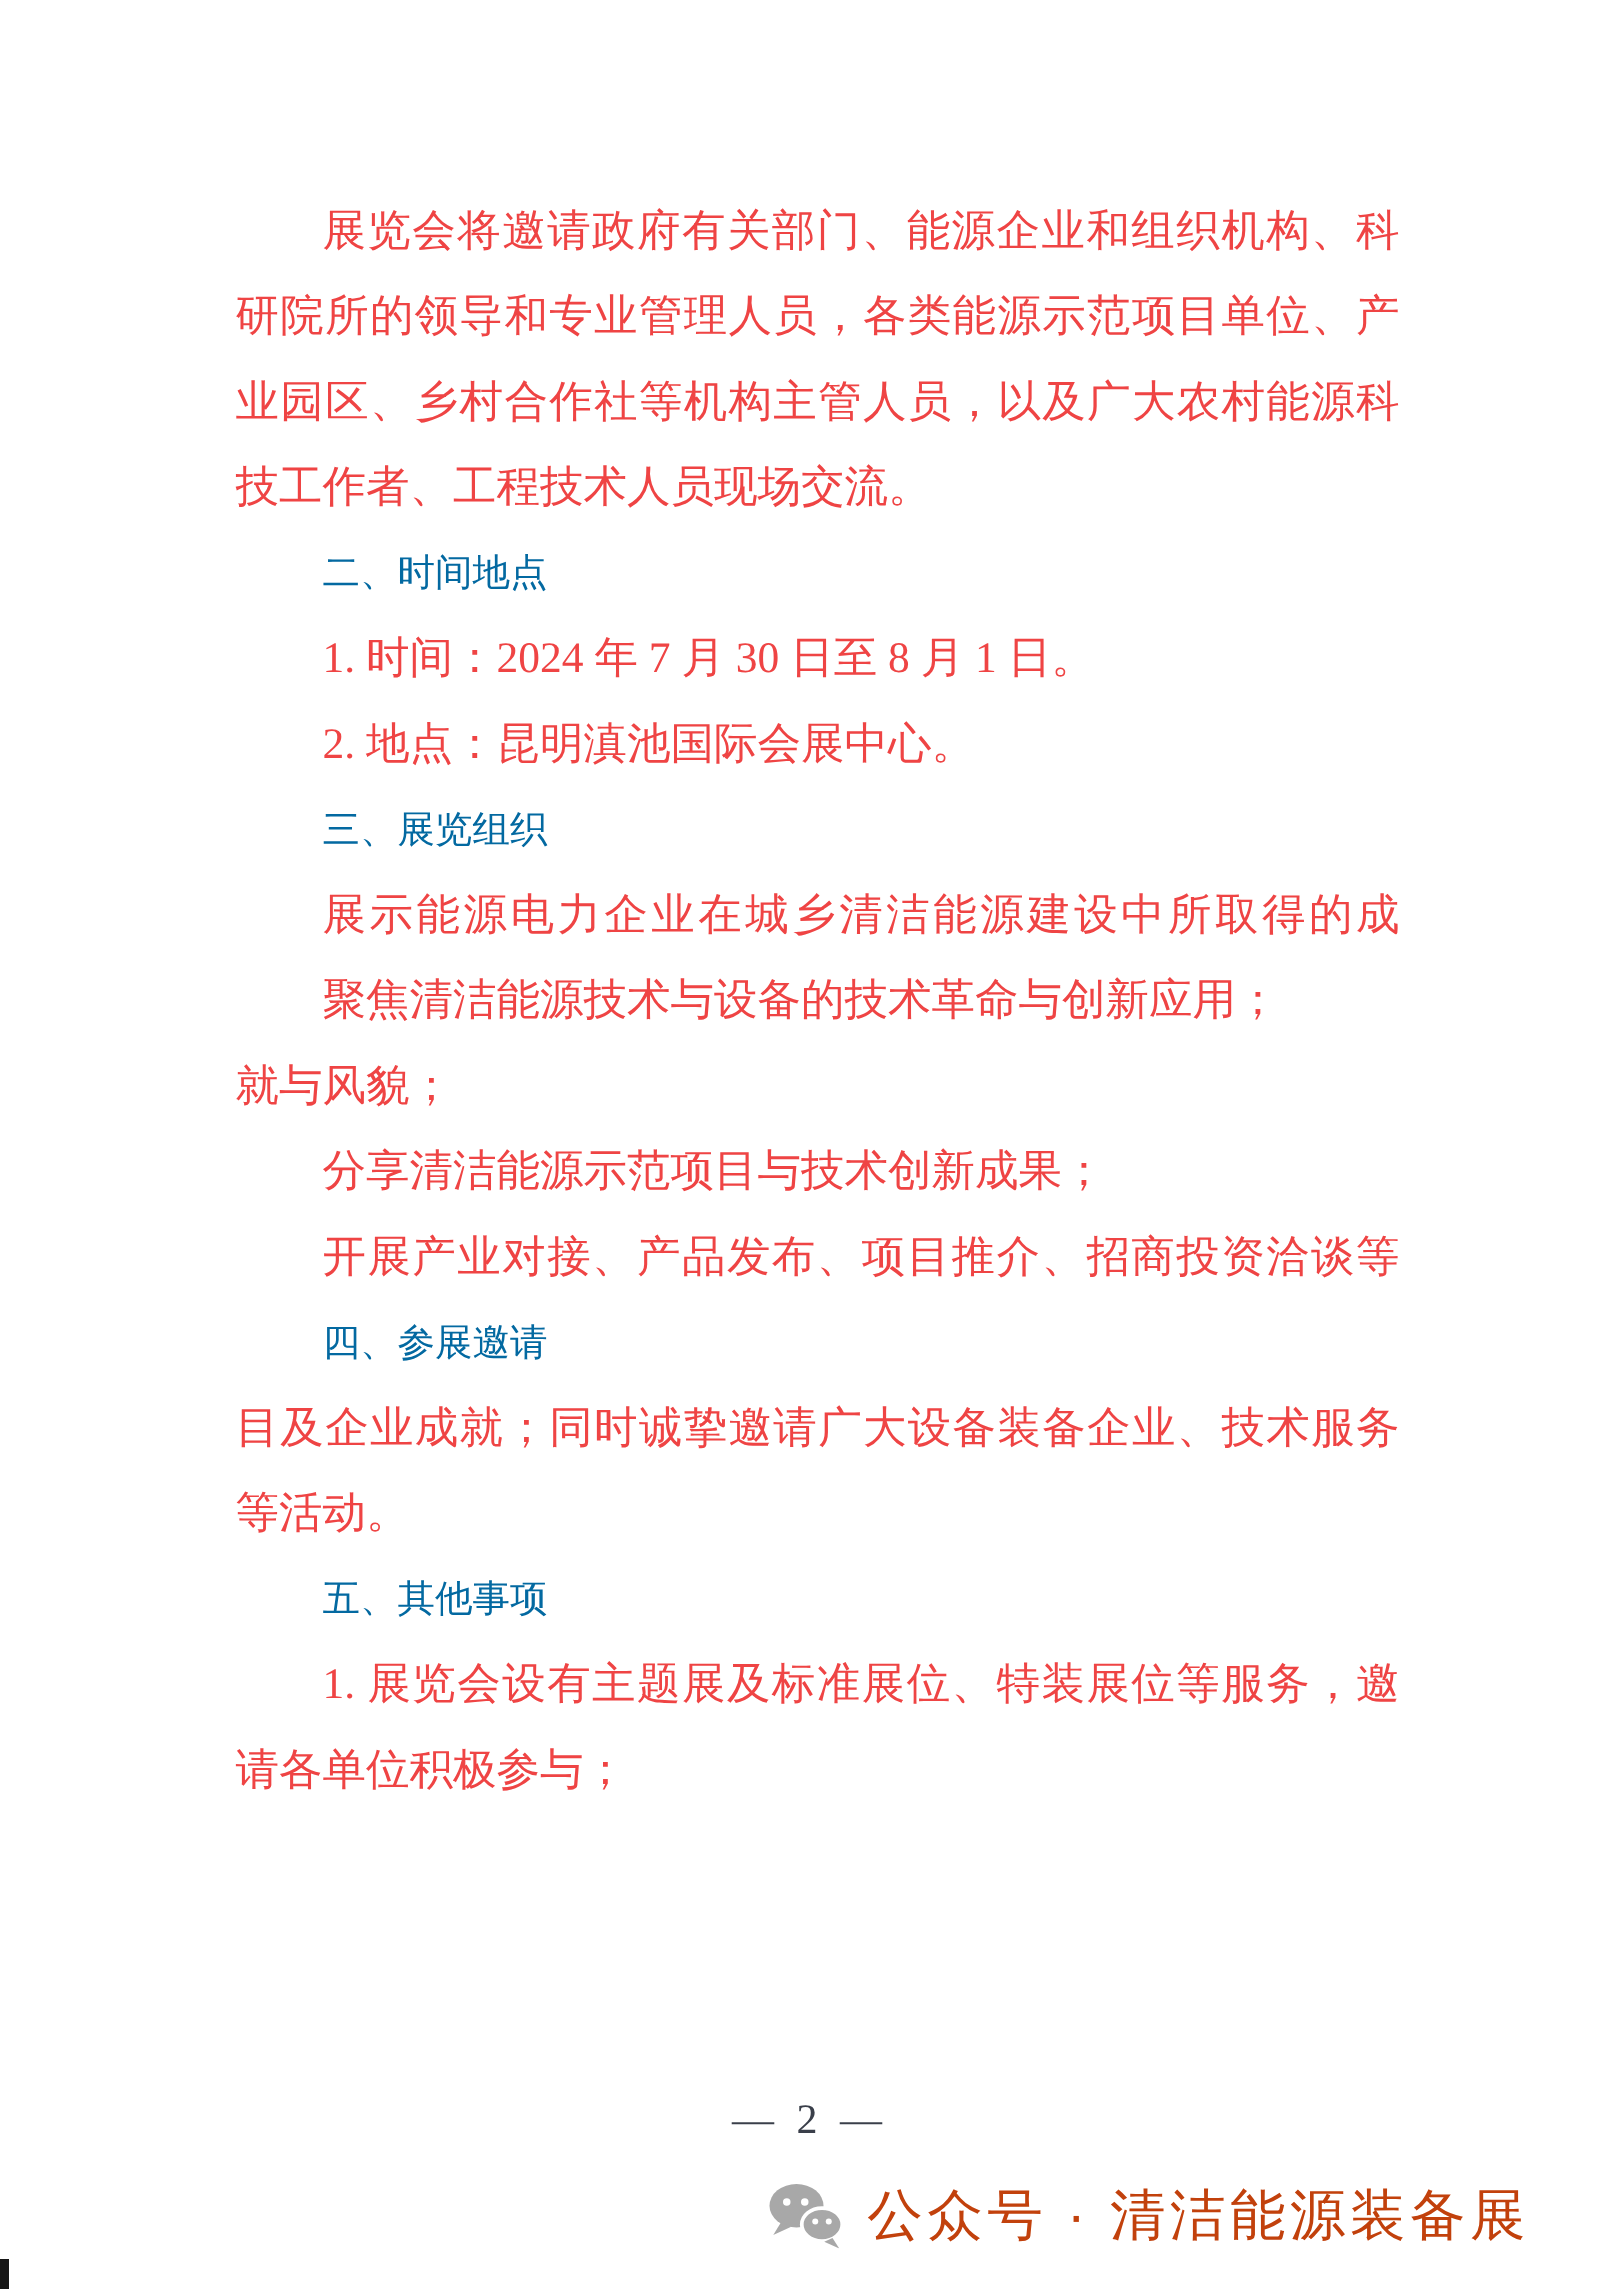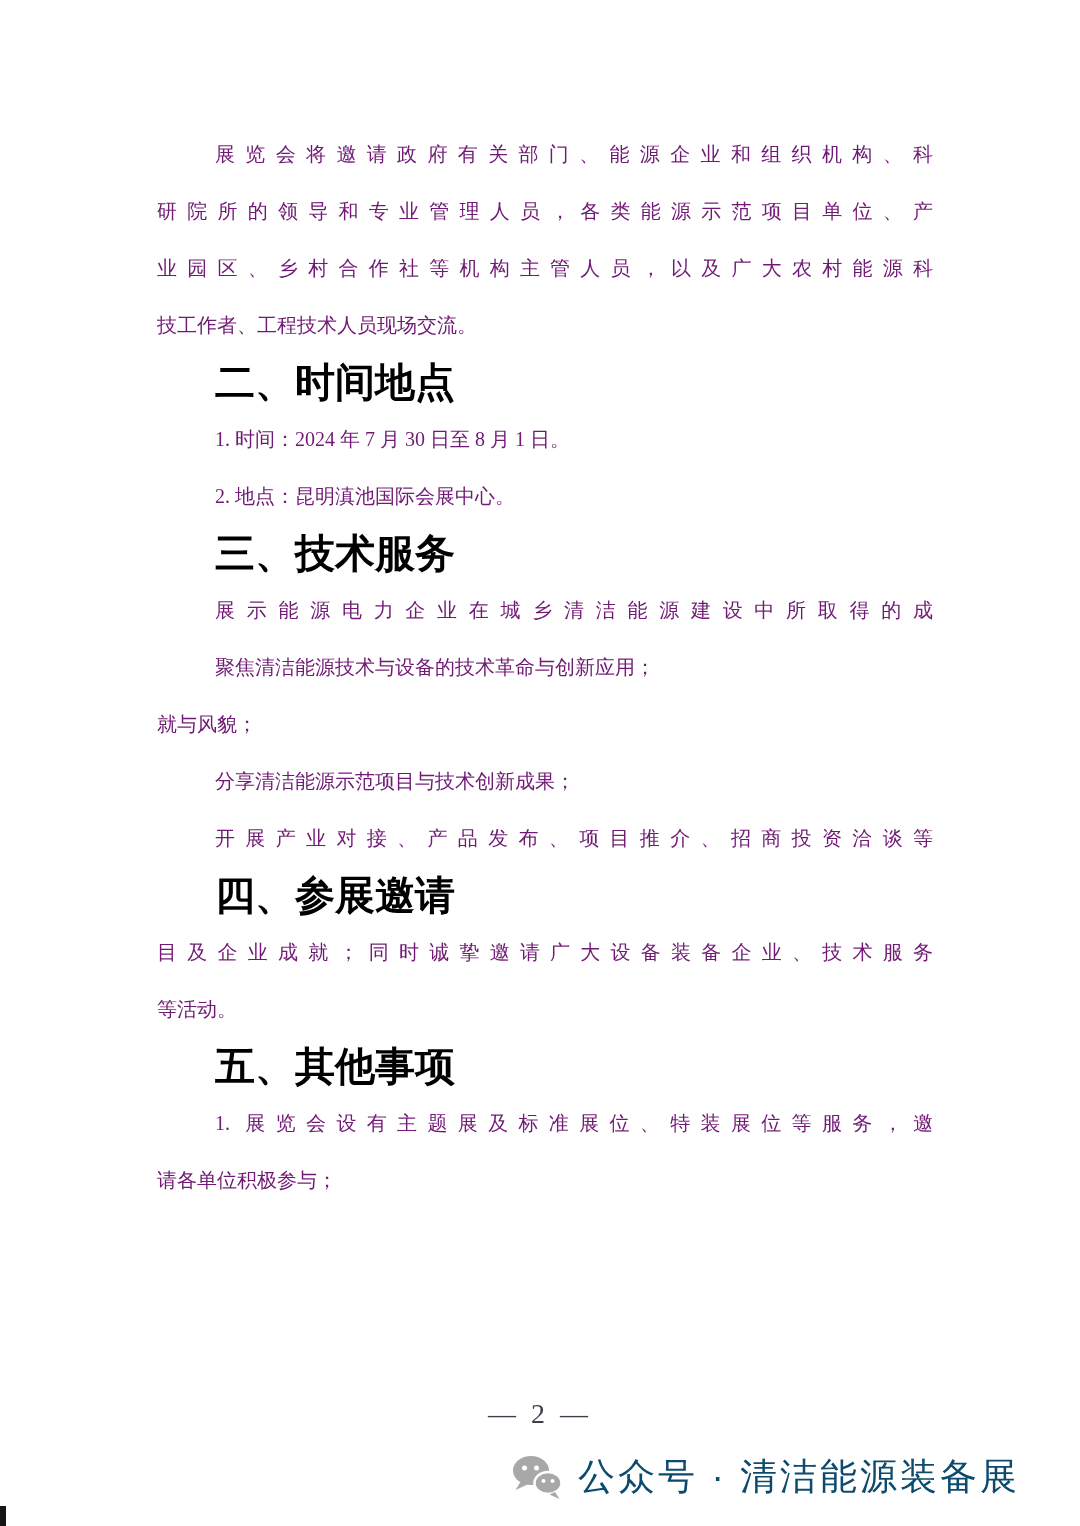--- a/index.html
+++ b/index.html
@@ -10,59 +10,59 @@
     background:#ffffff;
     overflow:hidden;
     font-family:"Liberation Serif","DejaVu Serif",serif;
   }
   .content {
     position:absolute;
     left:157px; top:126px;
     width:776px;
   }
   .line {
-    font-size:20px;
+    font-size:29px;
     line-height:57px;
     height:57px;
-    color:#701a75;
+    color:#ef4444;
     white-space:nowrap;
     overflow:hidden;
   }
   .line.fill {
     white-space:normal;
     text-align:justify;
     text-align-last:justify;
     text-justify:inter-character;
   }
   .line.indent { text-indent:58px; }
   .line.heading {
-    font-weight:700;
-    font-size:40px;
-    color:#000000;
+    font-weight:400;
+    font-size:25px;
+    color:#0369a1;
   }
   .footer {
     position:absolute;
     left:0; top:1398px;
     width:1080px;
     text-align:center;
     font-size:28px;
     color:#3a3f4a;
     letter-spacing:4px;
   }
   .watermark {
     position:absolute;
     top:1452px; right:60px;
     display:flex;
     align-items:center;
     gap:16px;
   }
   .watermark-label {
     font-family:"Liberation Sans","DejaVu Sans",sans-serif;
     font-size:37px;
-    color:#0c4a6e;
+    color:#c2410c;
     letter-spacing:3px;
     white-space:nowrap;
   }
   .wechat-icon-svg { display:block; }
   .corner-mark {
     position:absolute;
     left:0; top:1506px;
     width:6px; height:20px;
     background:#161616;
   }
@@ -73,21 +73,21 @@
 <div class="page">
 
   <div class="content" id="doc-content">
       <div class="line indent fill">展览会将邀请政府有关部门、能源企业和组织机构、科</div>
       <div class="line fill">研院所的领导和专业管理人员，各类能源示范项目单位、产</div>
       <div class="line fill">业园区、乡村合作社等机构主管人员，以及广大农村能源科</div>
       <div class="line">技工作者、工程技术人员现场交流。</div>
       <div class="line indent heading">二、时间地点</div>
       <div class="line indent">1. 时间：2024 年 7 月 30 日至 8 月 1 日。</div>
       <div class="line indent">2. 地点：昆明滇池国际会展中心。</div>
-      <div class="line indent heading">三、技术服务</div>
+      <div class="line indent heading">三、展览组织</div>
       <div class="line indent fill">展示能源电力企业在城乡清洁能源建设中所取得的成</div>
       <div class="line indent">聚焦清洁能源技术与设备的技术革命与创新应用；</div>
       <div class="line">就与风貌；</div>
       <div class="line indent">分享清洁能源示范项目与技术创新成果；</div>
       <div class="line indent fill">开展产业对接、产品发布、项目推介、招商投资洽谈等</div>
       <div class="line indent heading">四、参展邀请</div>
       <div class="line fill">目及企业成就；同时诚挚邀请广大设备装备企业、技术服务</div>
       <div class="line">等活动。</div>
       <div class="line indent heading">五、其他事项</div>
       <div class="line indent fill">1. 展览会设有主题展及标准展位、特装展位等服务，邀</div>

